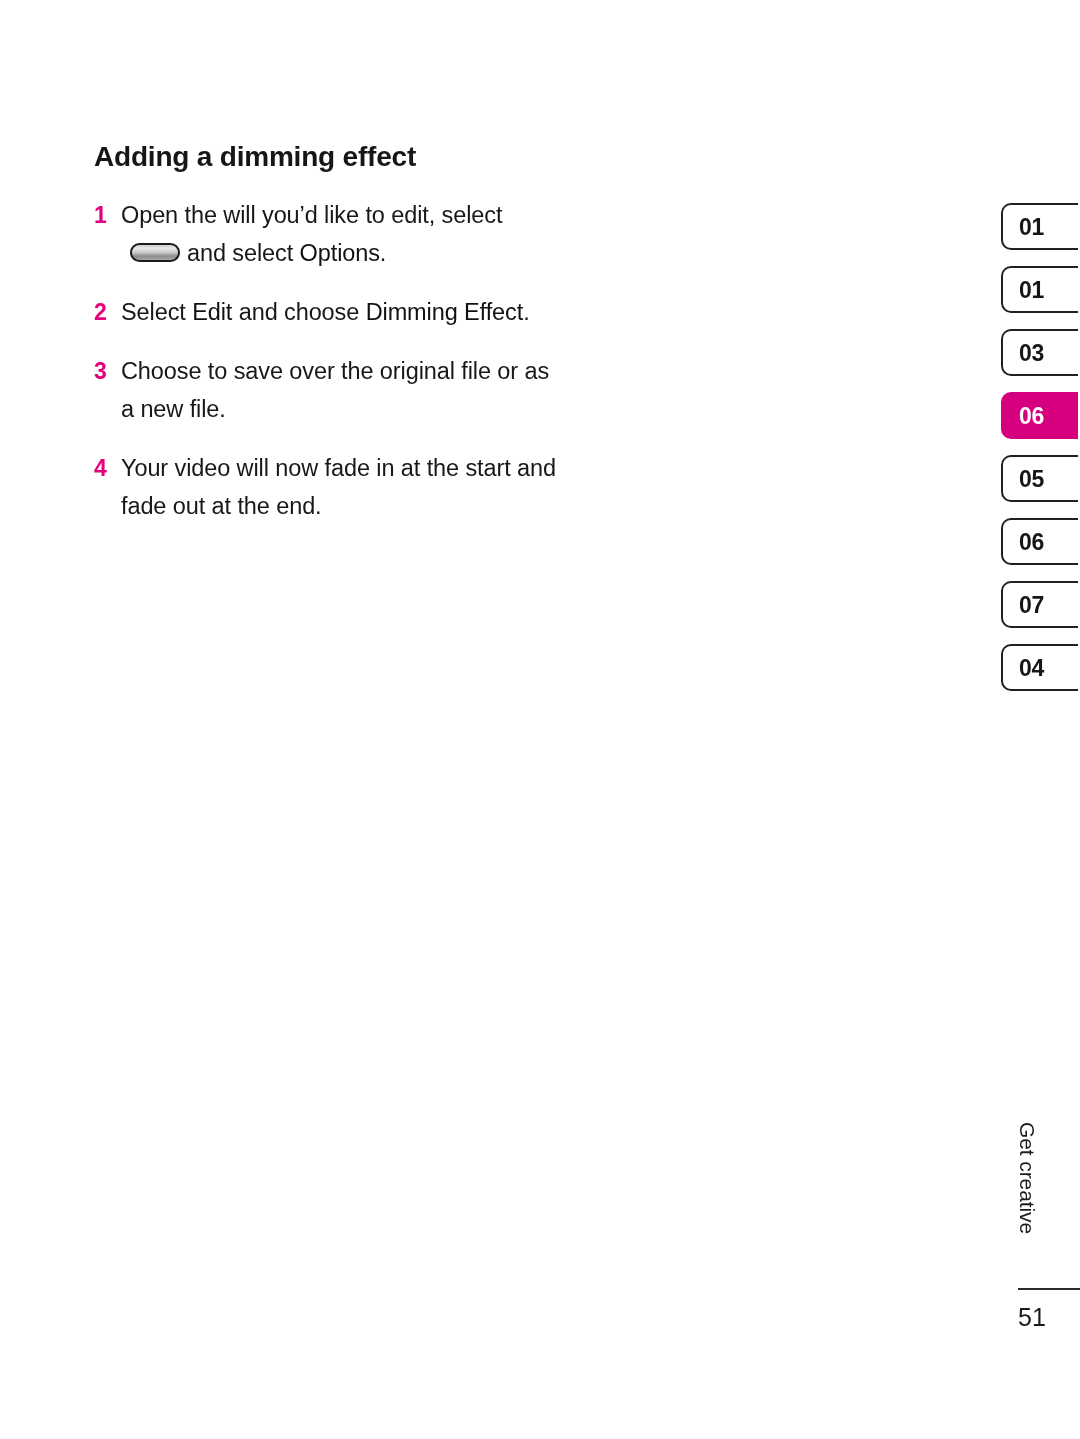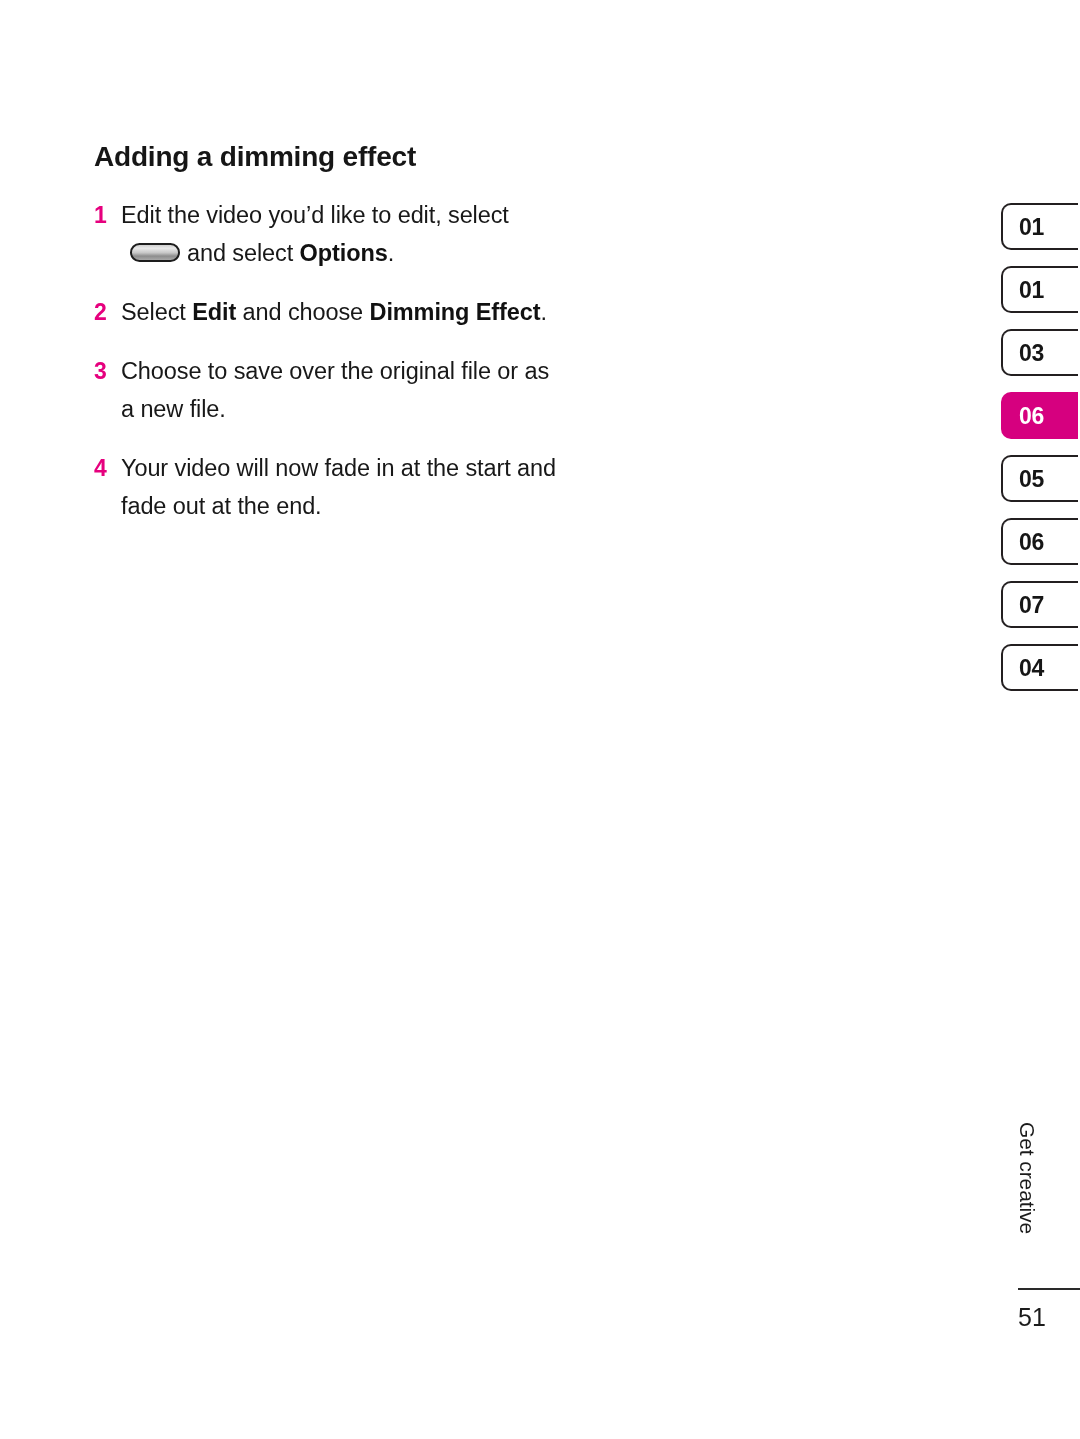--- a/index.html
+++ b/index.html
@@ -60,21 +60,21 @@
     position: absolute;
     left: 0;
     top: 0;
     font-size: 23px;
     font-weight: bold;
     line-height: 38px;
     color: #e6007e;
   }
 
   .step b, .step .b {
-    font-weight: bold;
+    font-weight: normal;
     color: #111111;
   }
 
   
   .softkey {
     display: inline-block;
     width: 50px;
     height: 19px;
     border-radius: 10px;
     vertical-align: middle;
@@ -170,21 +170,21 @@
 </style>
 </head>
 <body>
 
 <div class="page">
 
   <div class="content">
     <h1 class="page-title">Adding a dimming effect</h1>
 
     <ol class="steps" id="steps-list">
-        <li class="step"><span class="step-num">1</span><span>Edit the video you’d like to edit, select </span><span class="softkey"></span><span>and select </span><b>Options</b><span>.</span></li>
+        <li class="step"><span class="step-num">1</span><span>Open the will you’d like to edit, select </span><span class="softkey"></span><span>and select </span><b>Options</b><span>.</span></li>
         <li class="step"><span class="step-num">2</span><span>Select </span><b>Edit</b><span> and choose </span><b>Dimming Effect</b><span>.</span></li>
         <li class="step"><span class="step-num">3</span><span>Choose to save over the original file or as a new file.</span></li>
         <li class="step"><span class="step-num">4</span><span>Your video will now fade in at the start and fade out at the end.</span></li>
       </ol>
   </div>
 
   <div class="tabs" id="tabs-strip">
       <div class="tab">
         <span class="tab-label">01</span>
       </div>

